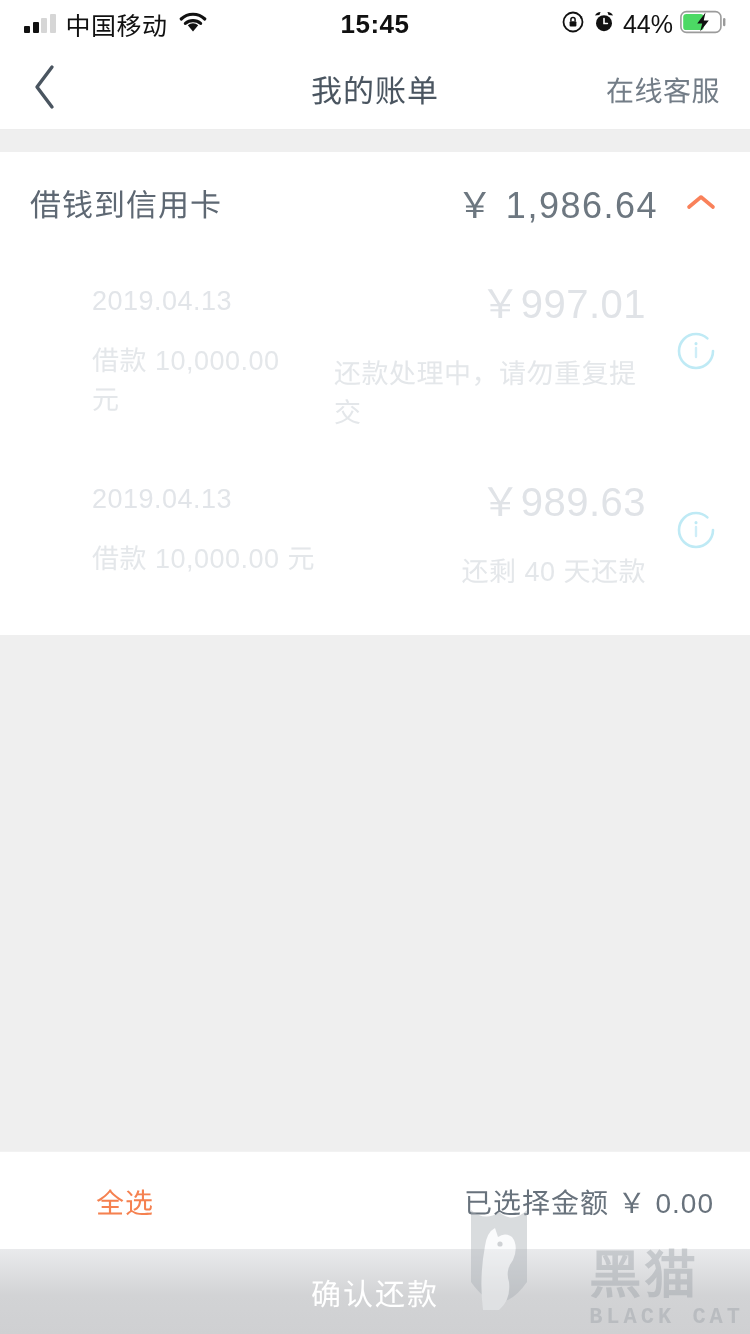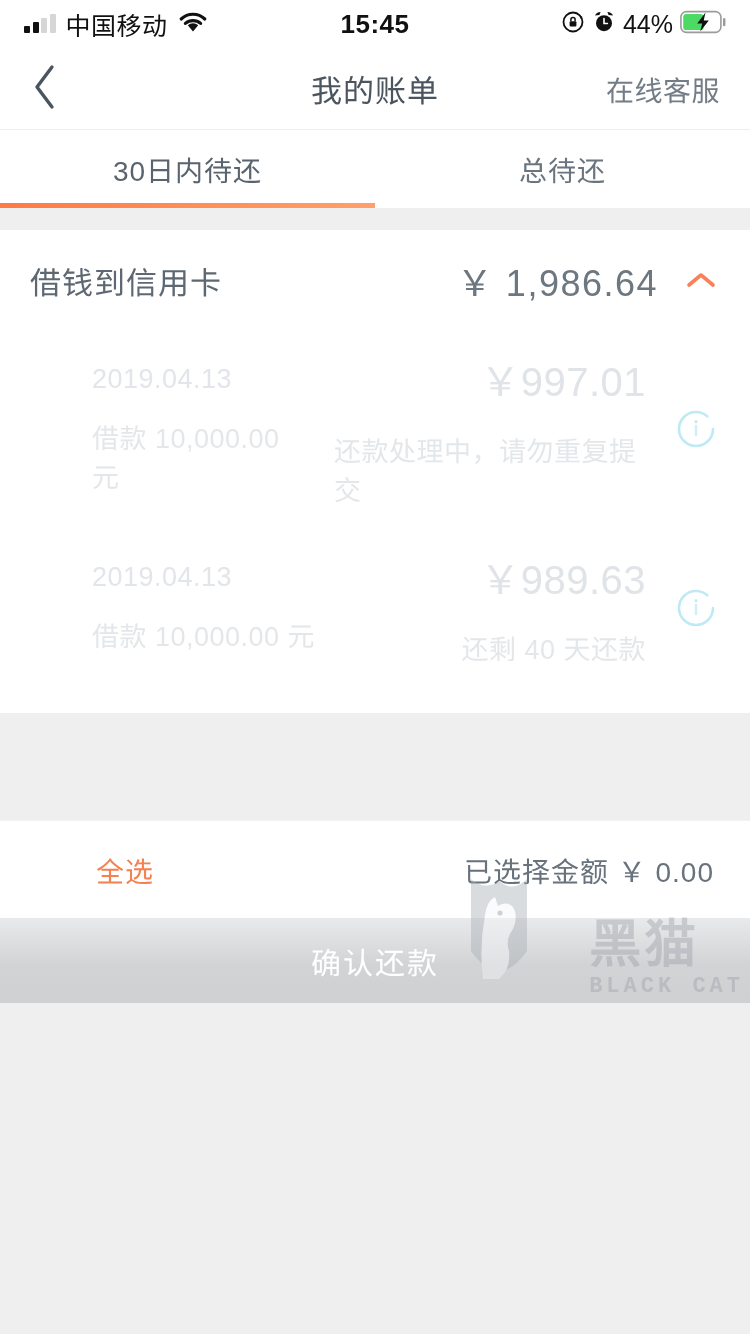--- a/index.html
+++ b/index.html
@@ -6,21 +6,21 @@
   * { margin:0; padding:0; box-sizing:border-box; }
   html, body {
     width:750px; height:1334px;
     font-family:"Liberation Sans","DejaVu Sans",sans-serif;
     background:#efefef;
     overflow:hidden;
     -webkit-font-smoothing:antialiased;
   }
   .phone {
     position:relative;
-    width:750px; height:1003px;
+    width:750px; height:1334px;
     background:#efefef;
     display:flex; flex-direction:column;
   }
 
   
   .statusbar {
     height:48px; flex:0 0 48px;
     background:#ffffff;
     display:flex; align-items:center;
     padding:0 24px;
@@ -268,25 +268,20 @@
       <span>
         <svg width="30" height="48" viewBox="0 0 30 48">
           <path d="M22 4 L7 24 L22 44" stroke="#4a5560" stroke-width="3.4" fill="none" stroke-linecap="round" stroke-linejoin="round"></path>
         </svg>
       </span>
     </div>
     <div class="nav-title">我的账单</div>
     <div class="nav-action">在线客服</div>
   </div>
 
-  <div class="tabbar">
-    <div class="tab active">30日内待还</div>
-    <div class="tab">总待还</div>
-    <div class="tab-underline"></div>
-  </div>
 
   <div class="scroll">
 
     <div class="card">
 
       <div class="card-head">
         <div class="card-title">借钱到信用卡</div>
         <div class="card-amount">￥ 1,986.64</div>
         <div class="card-chevron">
           <svg width="32" height="20" viewBox="0 0 32 20">

